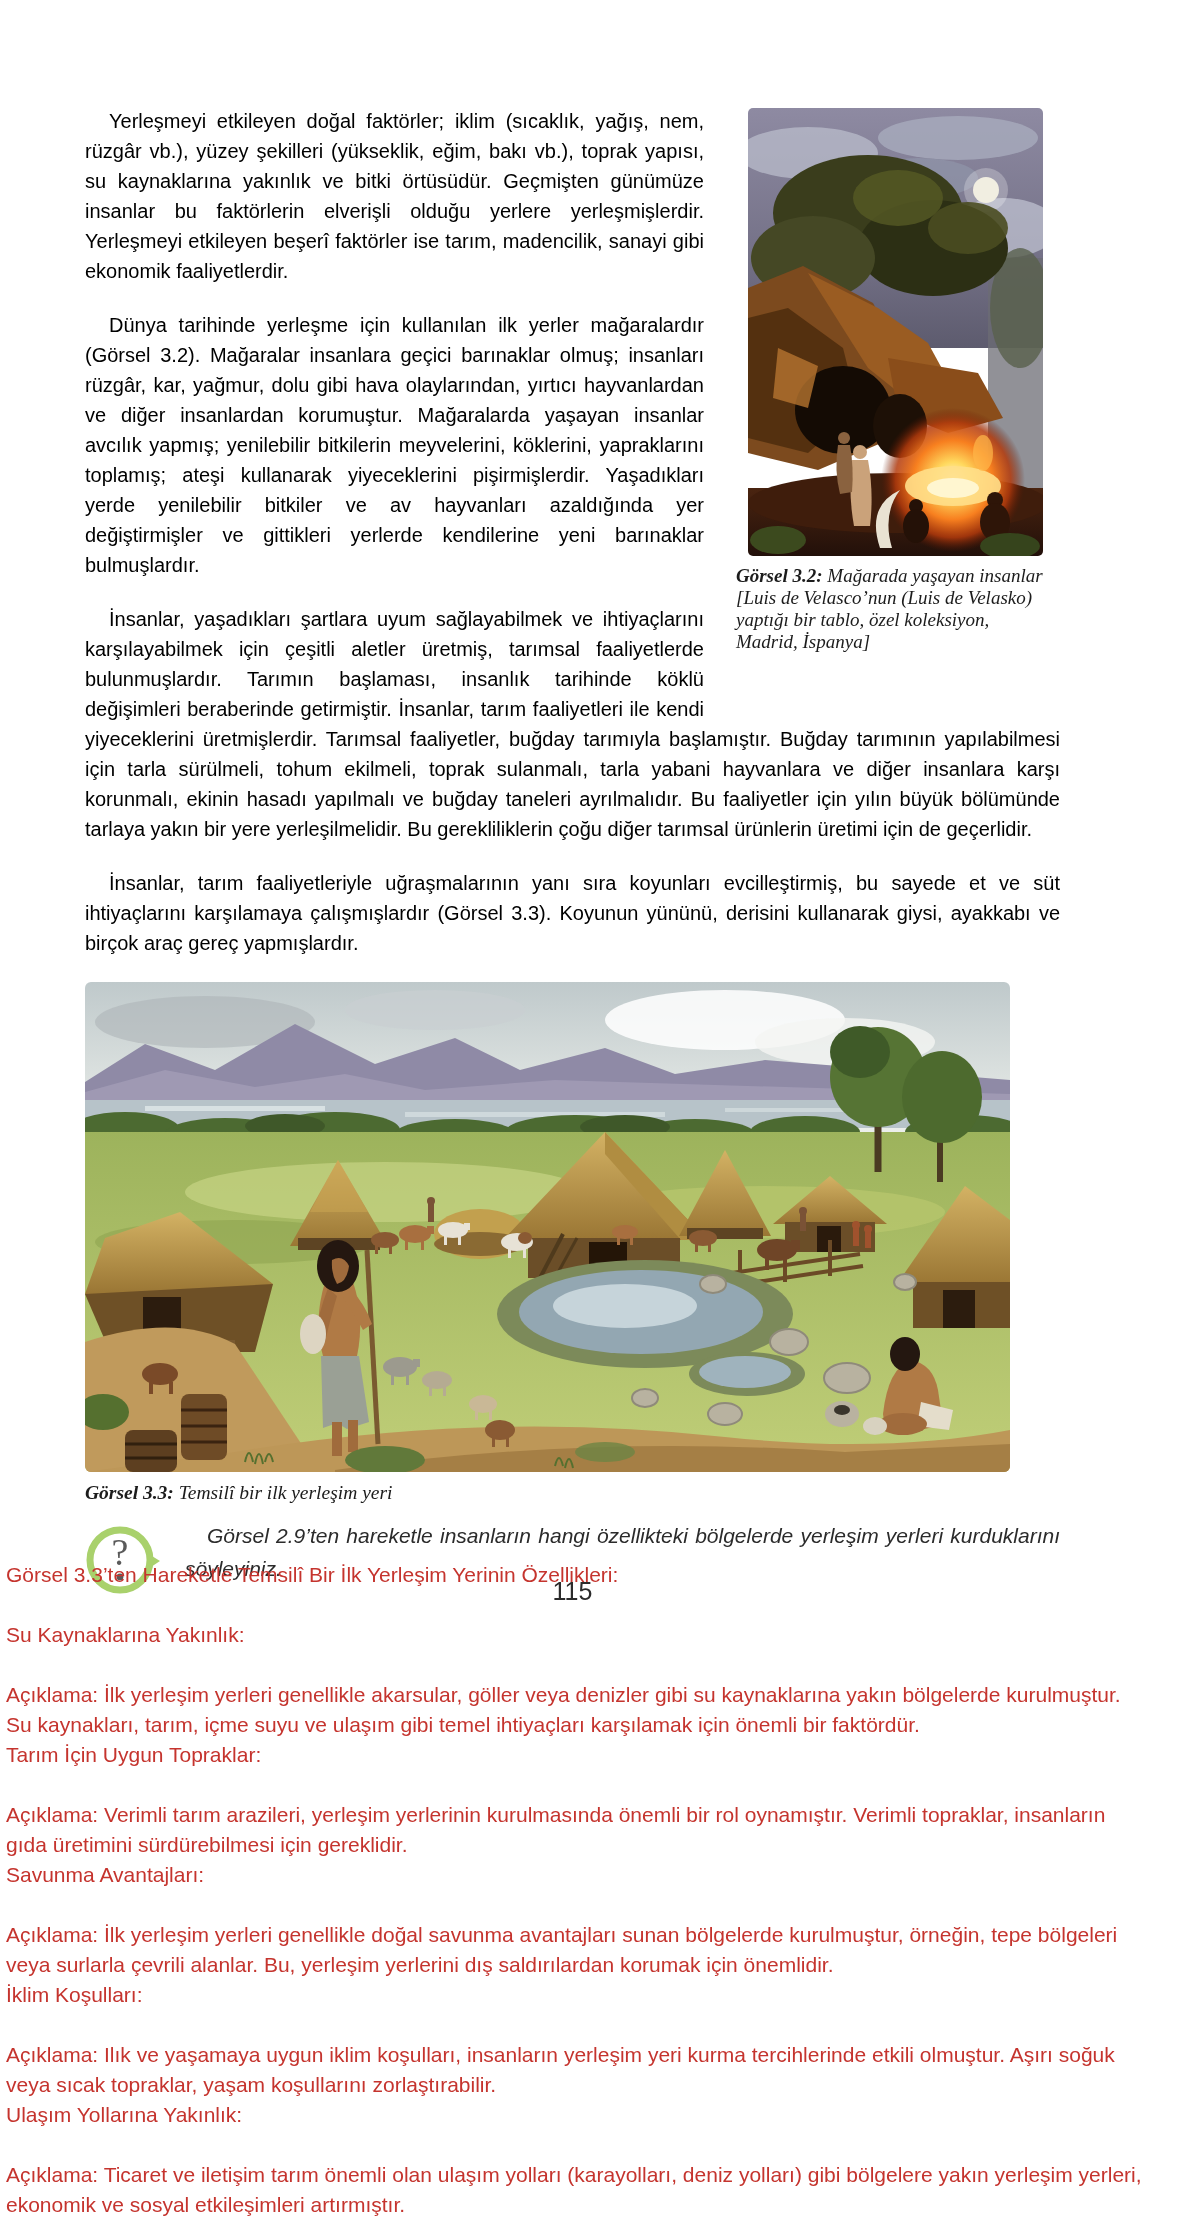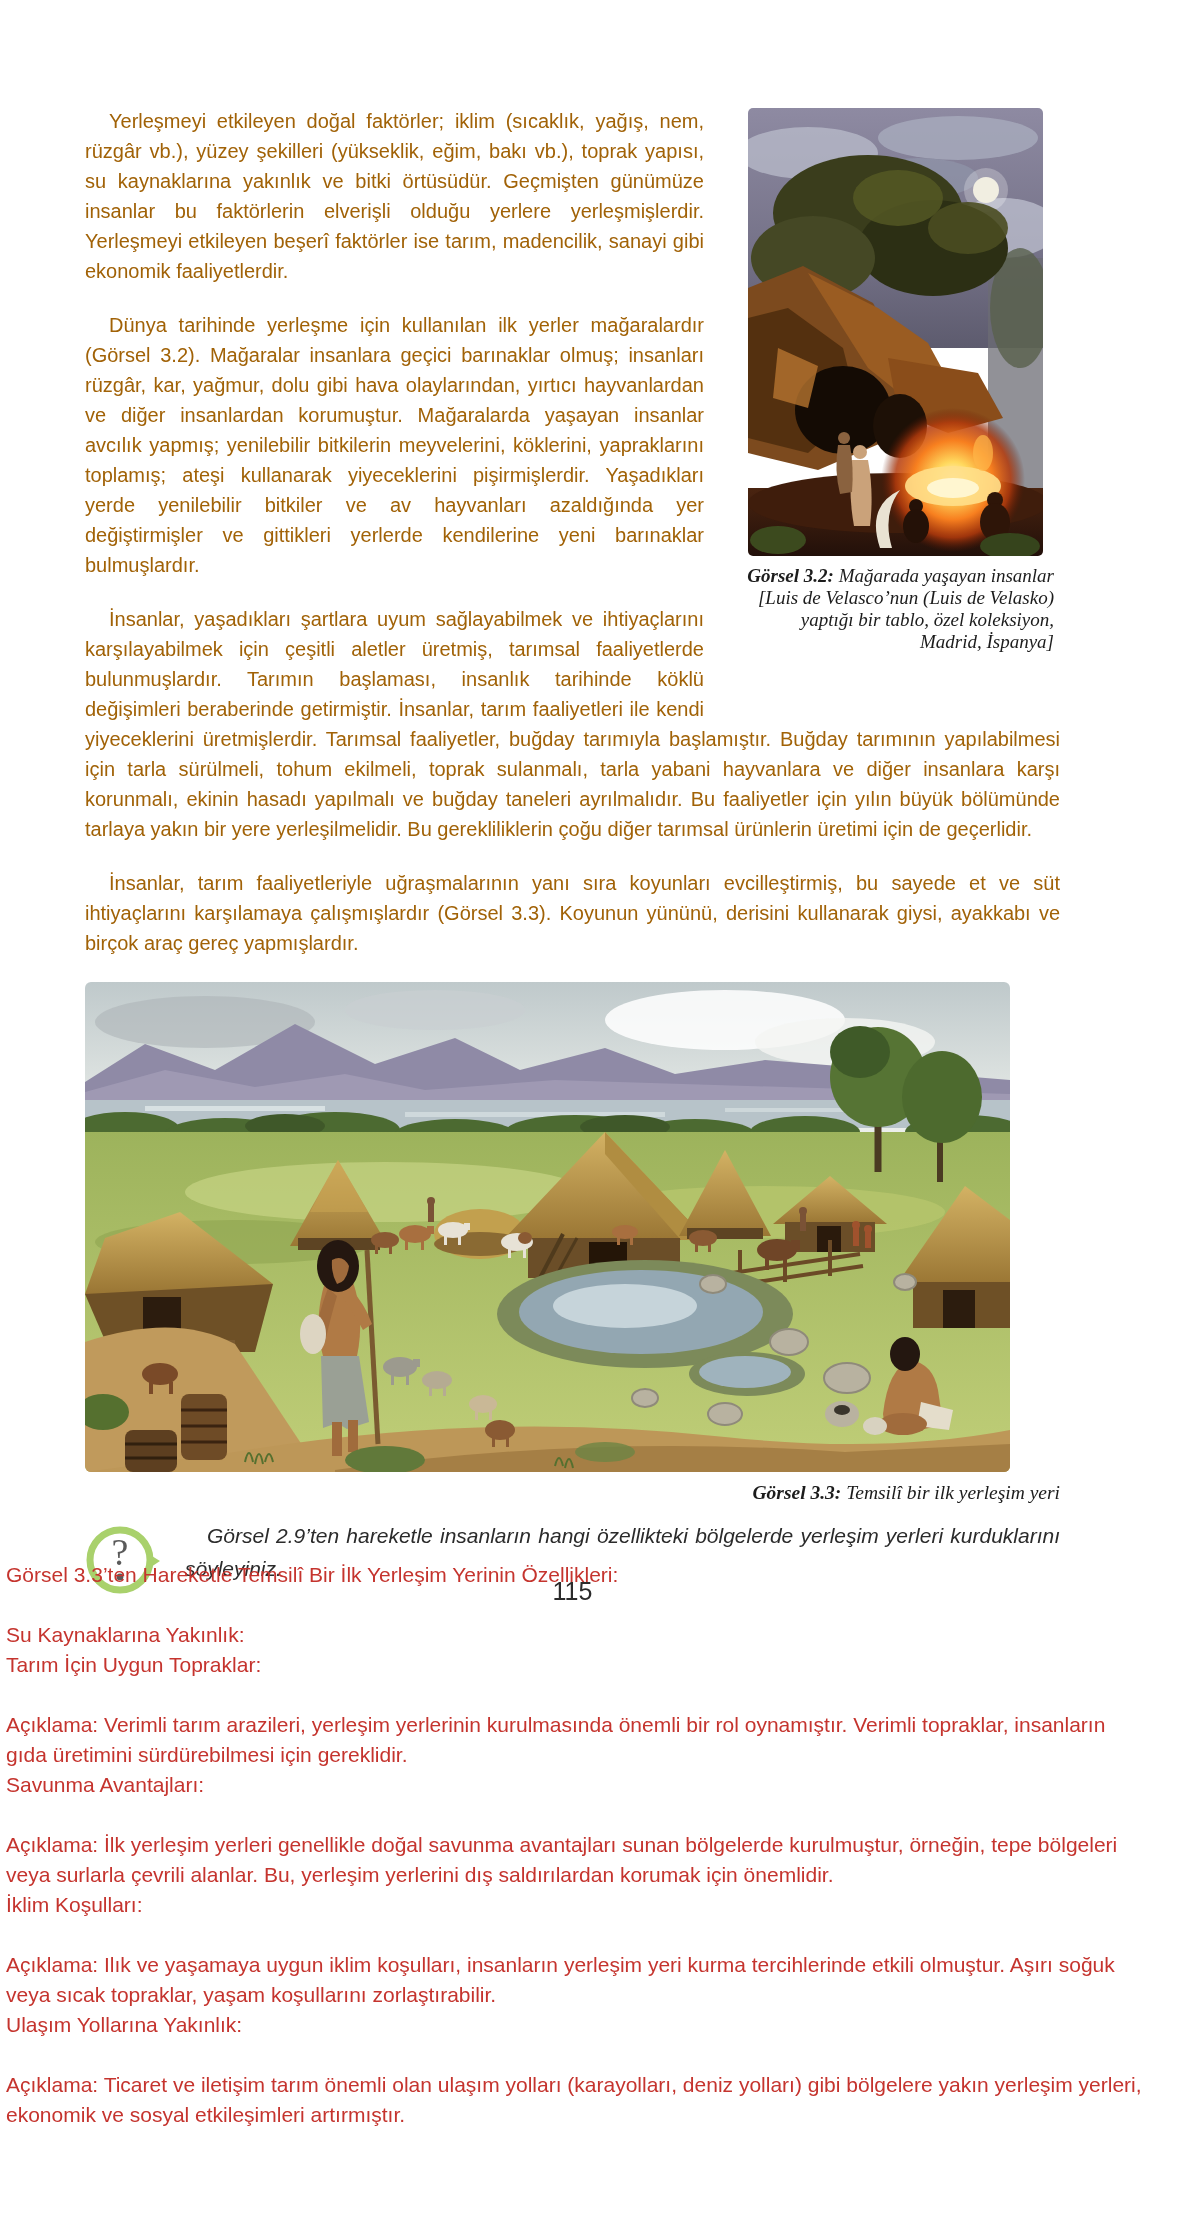--- a/index.html
+++ b/index.html
@@ -5,30 +5,30 @@
   html,body{margin:0;padding:0;}
   body{
     width:1180px;height:2224px;position:relative;overflow:hidden;
     background:#ffffff;
     font-family:"Liberation Sans", sans-serif;
     -webkit-font-smoothing:antialiased;
   }
   .content{width:975px;margin:0 0 0 85px;padding-top:106px;}
   p.body{
     margin:0 0 24px 0;
-    font-size:20px;line-height:30px;color:#a16207;
+    font-size:20px;line-height:30px;color:#000000;
     text-align:justify;
   }
   p.body.indent{text-indent:24px;}
   
   .fig32{float:right;width:330px;margin:2px 0 44px 26px;}
   .fig32 svg{display:block;margin:0 auto;border-radius:5px;}
   .caption-serif{
     font-family:"Liberation Serif", serif;font-style:italic;
-    font-size:19px;line-height:22px;color:#1c1c1c;text-align:right;
+    font-size:19px;line-height:22px;color:#1c1c1c;text-align:left;
   }
   .fig32 .caption-serif{margin-top:9px;padding:0 6px;}
   .caption-label{font-weight:bold;}
   
   .fig33{margin:4px 0 0 0;}
   .fig33 svg{display:block;border-radius:6px;}
   .fig33-caption{margin-top:9px;font-size:19.5px;line-height:24px;}
   
   .question-row{display:flex;align-items:flex-start;margin-top:14px;}
   .q-icon{flex:0 0 76px;}
@@ -364,20 +364,21 @@
     <div class="q-text">Görsel 2.9’ten hareketle insanların hangi özellikteki bölgelerde yerleşim yerleri kurduklarını söyleyiniz.</div>
   </div>
 
 </div>
 
 <div class="page-number">115</div>
 
 <div class="red-overlay">
   <div>Görsel 3.3’ten Hareketle Temsilî Bir İlk Yerleşim Yerinin Özellikleri:</div>
   <div class="gap">Su Kaynaklarına Yakınlık:</div>
+  <div class="gap">Açıklama: İlk yerleşim yerleri genellikle akarsular, göller veya denizler gibi su kaynaklarına yakın bölgelerde kurulmuştur. Su kaynakları, tarım, içme suyu ve ulaşım gibi temel ihtiyaçları karşılamak için önemli bir faktördür.</div>
   <div>Tarım İçin Uygun Topraklar:</div>
   <div class="gap">Açıklama: Verimli tarım arazileri, yerleşim yerlerinin kurulmasında önemli bir rol oynamıştır. Verimli topraklar, insanların gıda üretimini sürdürebilmesi için gereklidir.</div>
   <div>Savunma Avantajları:</div>
   <div class="gap">Açıklama: İlk yerleşim yerleri genellikle doğal savunma avantajları sunan bölgelerde kurulmuştur, örneğin, tepe bölgeleri veya surlarla çevrili alanlar. Bu, yerleşim yerlerini dış saldırılardan korumak için önemlidir.</div>
   <div>İklim Koşulları:</div>
   <div class="gap">Açıklama: Ilık ve yaşamaya uygun iklim koşulları, insanların yerleşim yeri kurma tercihlerinde etkili olmuştur. Aşırı soğuk veya sıcak topraklar, yaşam koşullarını zorlaştırabilir.</div>
   <div>Ulaşım Yollarına Yakınlık:</div>
   <div class="gap">Açıklama: Ticaret ve iletişim tarım önemli olan ulaşım yolları (karayolları, deniz yolları) gibi bölgelere yakın yerleşim yerleri, ekonomik ve sosyal etkileşimleri artırmıştır.</div>
 </div>
 

